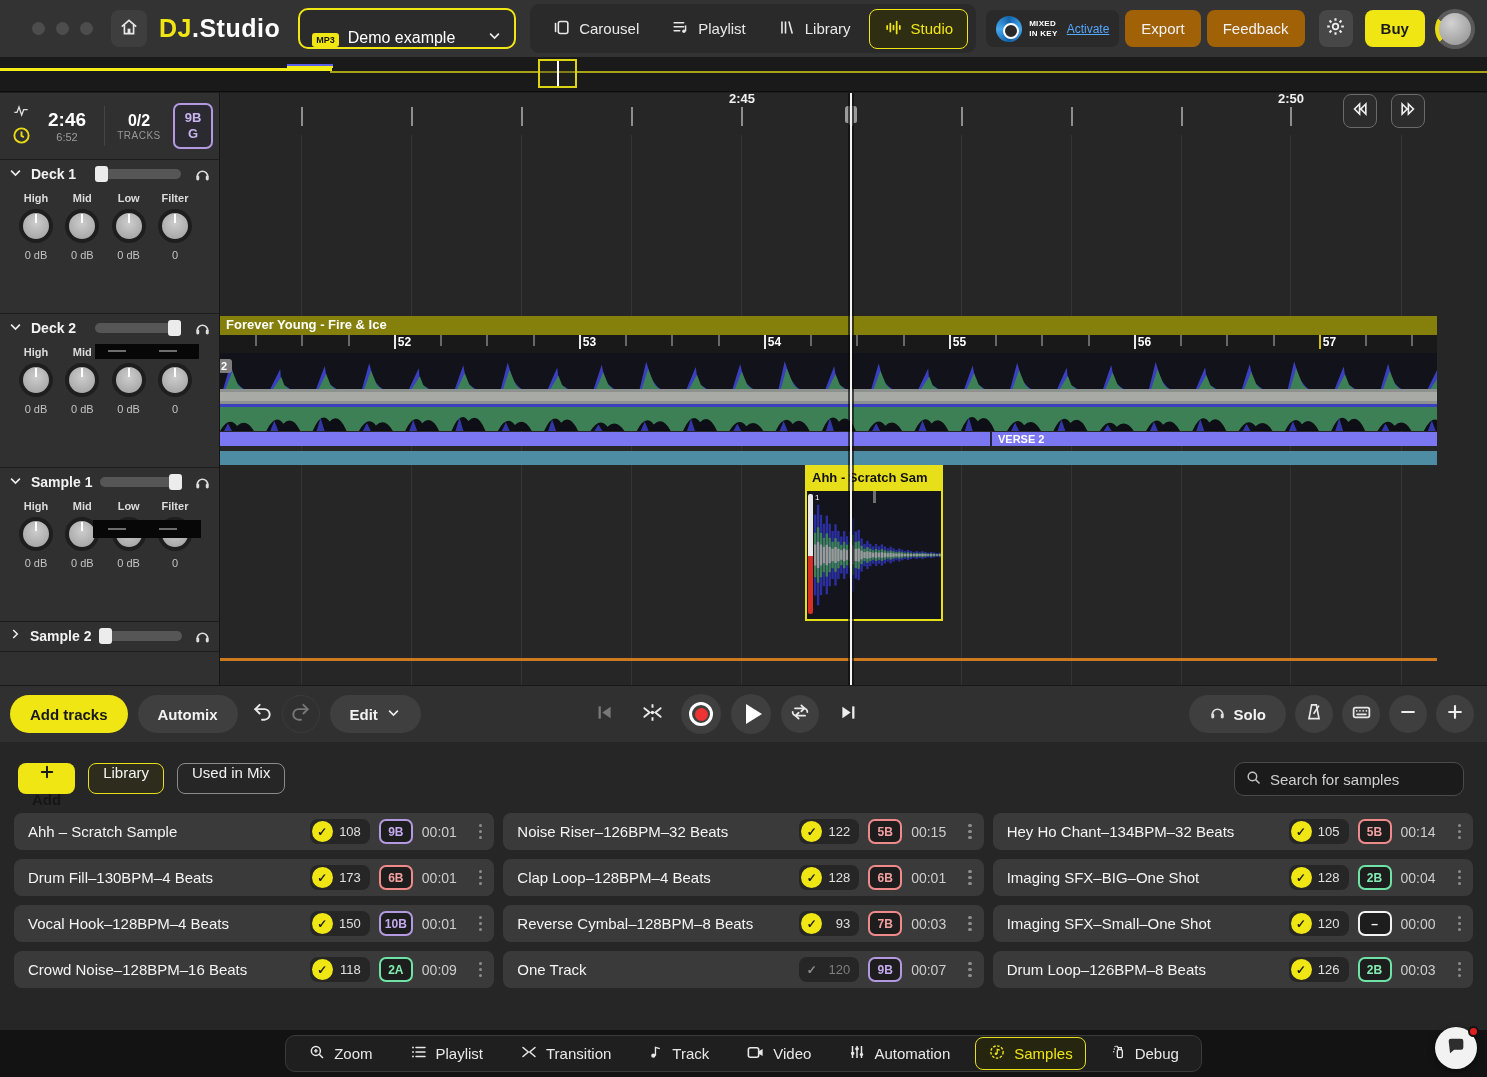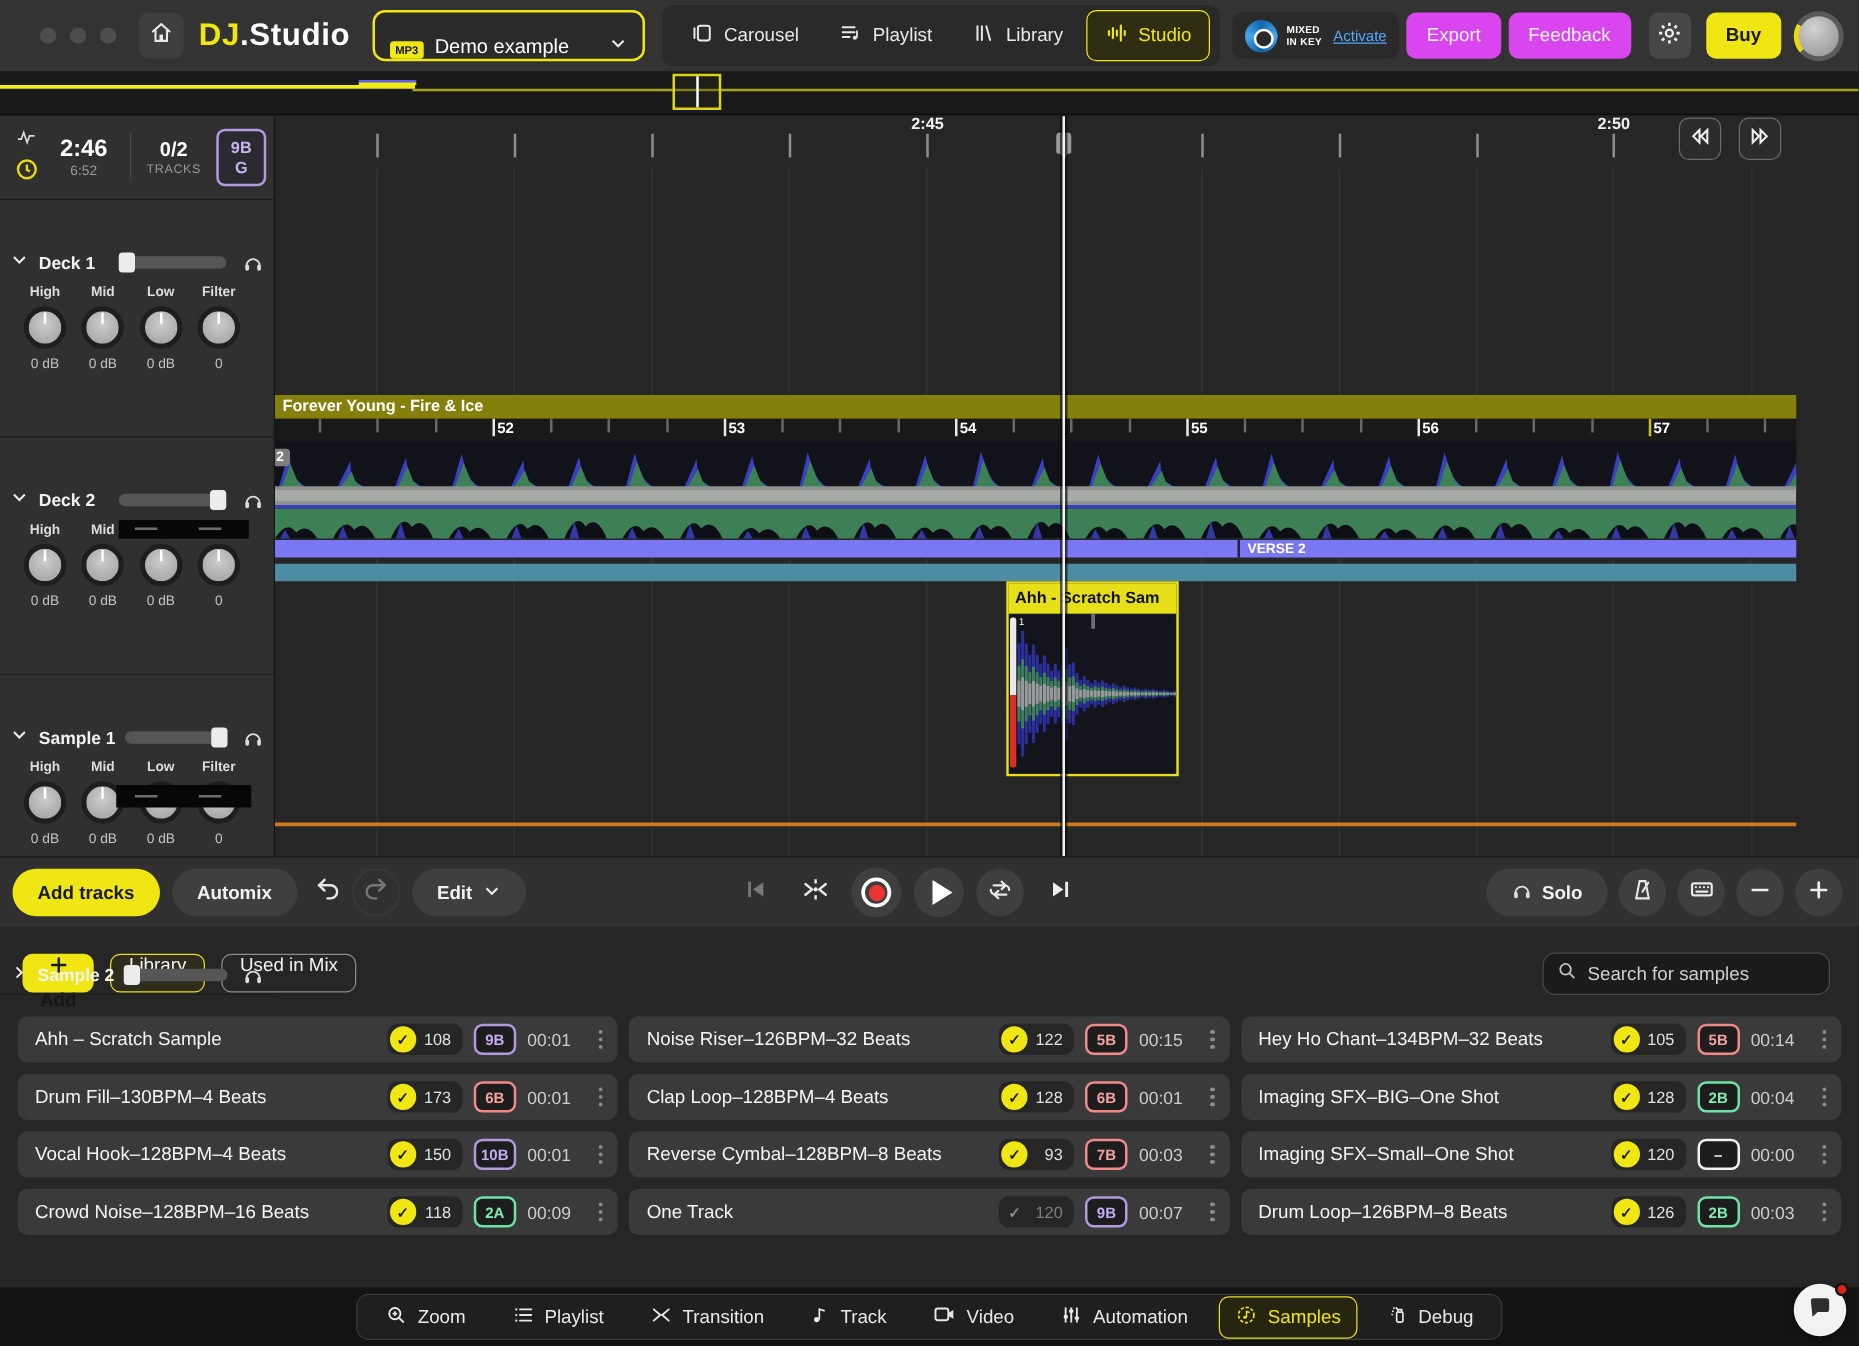--- a/index.html
+++ b/index.html
@@ -16,21 +16,21 @@
   .mp3 { background:#f0e614; color:#151515; font-size:9px; font-weight:800; padding:2px 4px; border-radius:3px; }
   #projBtn .pname { font-size:16px; color:#fff; flex:1; }
   #mainNav { margin-left:14px; height:49px; background:#2a2a2a; border-radius:9px; display:flex; align-items:center; padding:0 8px; gap:4px; }
   .nav-item { display:flex; align-items:center; gap:8px; padding:8px 14px; border-radius:8px; font-size:15px; color:#e8e8e8; }
   .nav-item.active { border:1px solid #f0e614; color:#f0e614; background:#302e12; }
   #mik { margin-left:10px; height:37px; background:#2a2a2a; border-radius:8px; display:flex; align-items:center; padding:0 10px; gap:7px; }
   .mikLogo { width:26px; height:26px; border-radius:50%; background:conic-gradient(#1565ab,#45a8ef,#0f5fa5,#45a8ef,#1565ab); position:relative; }
   .mikLogo::after { content:""; position:absolute; left:7px; top:7px; width:12px; height:12px; border-radius:50%; background:#2a2a2a; border:2px solid #fff; }
   .mikTxt { font-size:8px; font-weight:800; line-height:1.15; color:#fff; letter-spacing:.3px; }
   .mikAct { font-size:12px; color:#55a7ff; text-decoration:underline; margin-left:2px; }
-  .pillBtn { height:37px; background:#d946ef; border-radius:8px; display:flex; align-items:center; padding:0 16px; font-size:15px; color:#f2f2f2; margin-left:6px; }
+  .pillBtn { height:37px; background:#a16207; border-radius:8px; display:flex; align-items:center; padding:0 16px; font-size:15px; color:#f2f2f2; margin-left:6px; }
   .sqBtn { width:34px; height:37px; background:#474747; border-radius:8px; display:flex; align-items:center; justify-content:center; margin-left:14px; }
   #buyBtn { background:#f0e614; color:#1a1a1a; font-weight:600; margin-left:12px; }
   #avatarKnob { width:40px; height:40px; border-radius:50%; margin-left:10px; background:conic-gradient(from 230deg,#e7da14 0 70deg,#5a5a5a 70deg 360deg); position:relative; }
   #avatarKnob::after { content:""; position:absolute; left:4px; top:4px; width:32px; height:32px; border-radius:50%; background:radial-gradient(circle at 38% 32%,#d2d2d2,#8e8e8e); }
 
   
   #minimap { position:absolute; left:0; top:57px; width:1487px; height:35px; background:#1a1a1a; border-bottom:1px solid #0c0c0c; }
   #mmBright { position:absolute; left:0; top:11px; width:332px; height:3px; background:#f4ec16; }
   #mmDim { position:absolute; left:330px; top:14px; width:1157px; height:2px; background:#a8a316; }
   #mmBlue { position:absolute; left:287px; top:7px; width:46px; height:4px; background:#5b62e8; border-bottom:2px solid #f4ec16; }
@@ -45,21 +45,21 @@
   .timeCol .big { font-size:19px; font-weight:700; color:#fff; }
   .timeCol .small { font-size:11px; color:#9c9c9c; }
   .vdiv { width:1px; height:40px; background:#454545; margin:0 6px; }
   .trkCol { text-align:center; width:56px; }
   .trkCol .big { font-size:16px; font-weight:700; color:#fff; }
   .trkCol .small { font-size:10px; color:#989898; letter-spacing:.5px; }
   .keyBadge { width:40px; height:46px; border:2px solid #b39ae0; border-radius:7px; display:flex; flex-direction:column; align-items:center; justify-content:center; color:#c9b4f0; font-weight:700; font-size:13px; line-height:1.2; margin-left:6px; background:#2a2a30; }
 
   .msec { border-bottom:1px solid #1d1d1d; position:relative; height:154px; }
   .msec.collapsed { height:30px; }
-  .msecHead { height:28px; display:flex; align-items:center; padding:0 8px 0 8px; gap:8px;margin-top:36px; }
+  .msecHead { height:28px; display:flex; align-items:center; padding:0 8px 0 8px; gap:8px; }
   .msecHead .mtitle { font-size:14px; font-weight:700; color:#f2f2f2; white-space:nowrap; }
   .mslider { margin-left:auto; width:86px; height:10px; background:#565656; border-radius:5px; position:relative; }
   .mslider .handle { position:absolute; top:-3px; width:13px; height:16px; background:#ececec; border-radius:3px; }
   .mslider.left .handle { left:0; } .mslider.right .handle { right:0; }
   .hp { width:18px; display:flex; justify-content:center; }
   .knobRow { display:flex; justify-content:space-between; padding:4px 22px 0 14px; }
   .knobWrap { width:44px; text-align:center; }
   .knobLbl { font-size:11px; font-weight:700; color:#dcdcdc; margin-bottom:5px; }
   .knob { width:34px; height:34px; margin:0 auto; border-radius:50%; background:radial-gradient(circle at 50% 38%,#cdcdcd,#9d9d9d); border:4px solid #1e1e1e; position:relative; }
   .knob::after { content:""; position:absolute; left:50%; top:1px; width:2px; height:9px; background:#fff; transform:translateX(-50%); }

